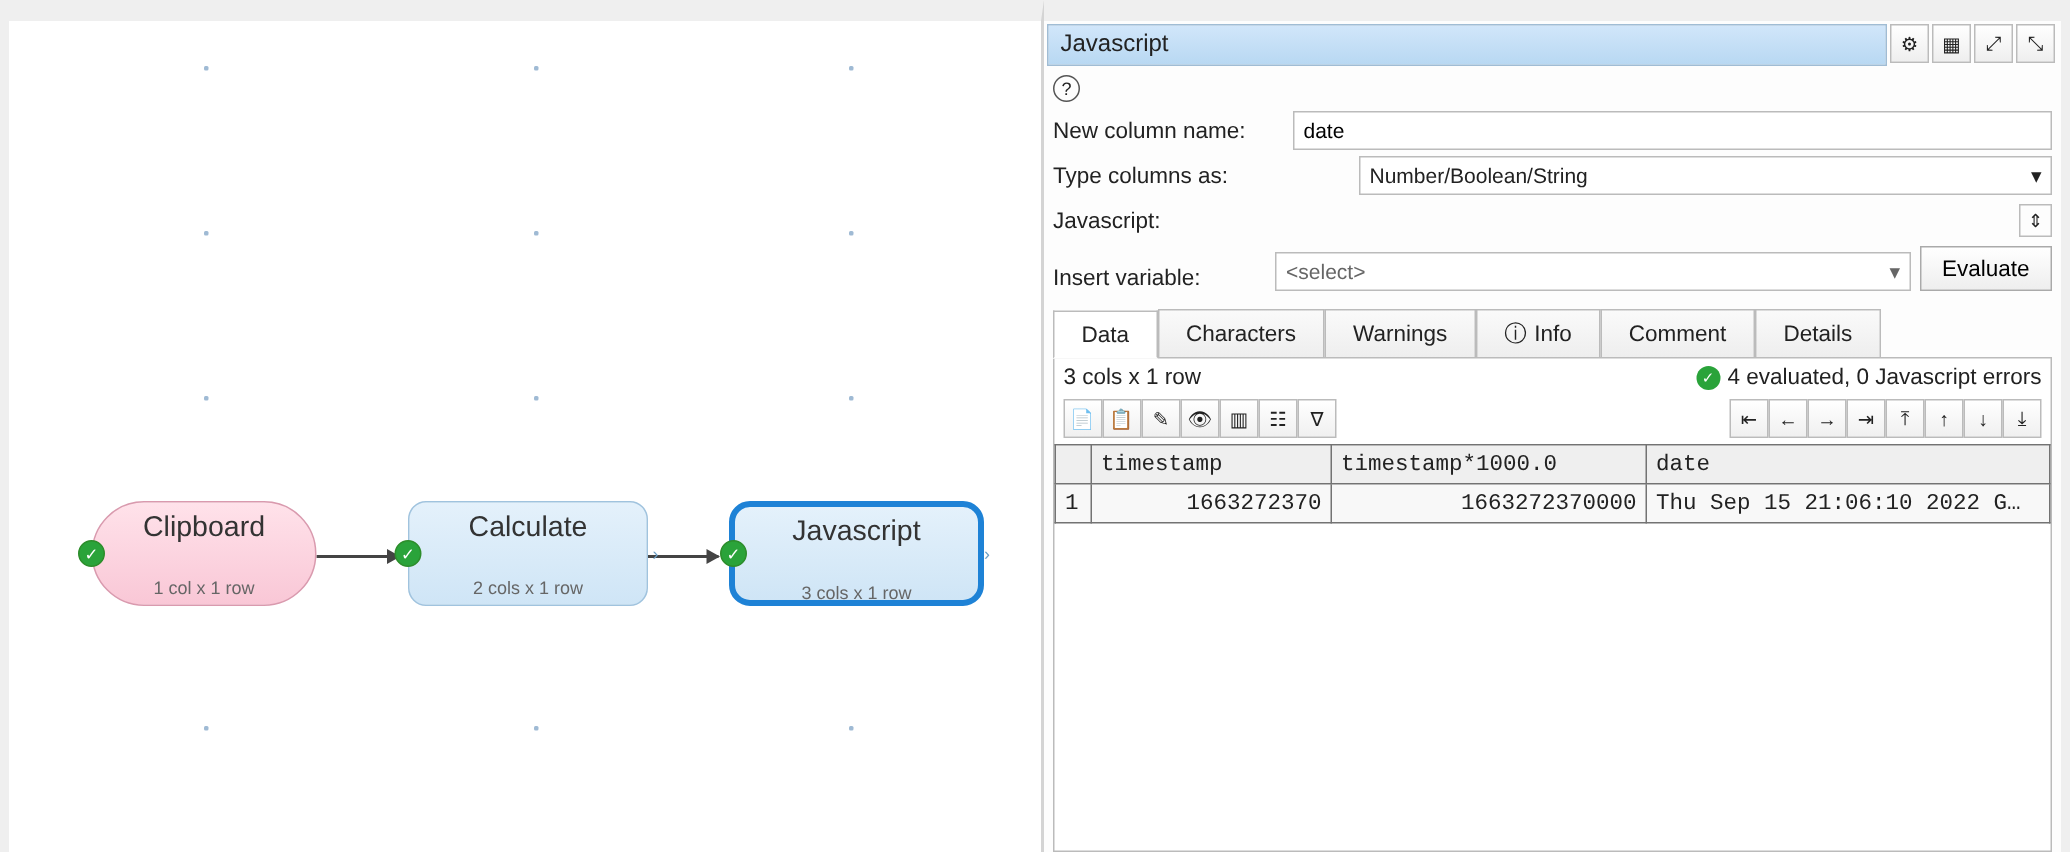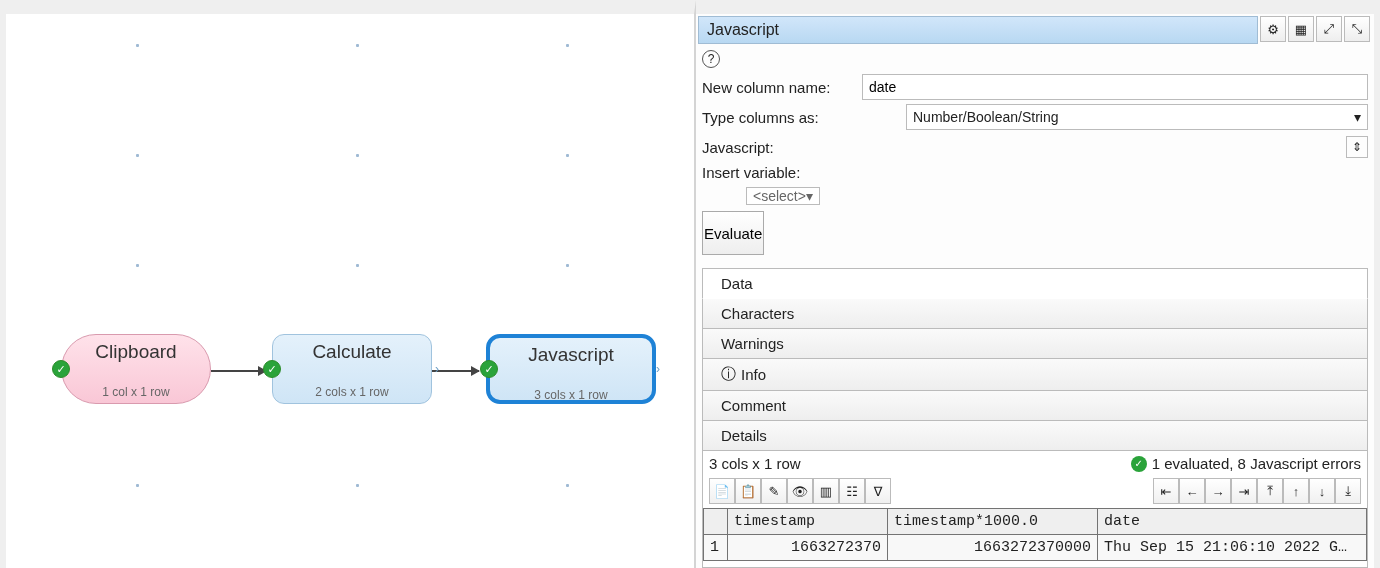--- a/index.html
+++ b/index.html
@@ -23,24 +23,24 @@
   .heading-row { display: flex; gap: 2px; padding: 2px 4px 2px 2px; }
   .heading { flex: 1; background: linear-gradient(#d1e6fa,#b8d8f2); border: 1px solid #a0bcd4; padding: 4px 8px; font-size: 16px; }
   .icon-btn { width: 26px; height: 26px; border: 1px solid #bbb; background: linear-gradient(#fff,#eee); display: flex; align-items: center; justify-content: center; cursor: pointer; font-size: 13px; }
   .hint-row { padding: 4px 6px; font-size: 15px; display: flex; align-items: center; gap: 6px; }
   .q-circle { width: 18px; height: 18px; border: 1.5px solid #555; border-radius: 50%; display: inline-flex; align-items: center; justify-content: center; font-size: 12px; }
   .form-row { display: flex; align-items: center; padding: 2px 6px; gap: 20px; font-size: 15px; }
   .form-row label { min-width: 140px; }
   .form-row input[type=text], .form-row select, .selbox { flex: 1; height: 26px; border: 1px solid #bbb; padding: 0 6px; background: #fff; font-size: 14px; }
   .selbox { display: flex; align-items: center; justify-content: space-between; cursor: pointer; margin-left: 44px; }
   .code-area { margin: 4px 6px 4px 6px; height: 168px; border: 1px solid #ccc; padding: 6px 8px; font-size: 15px; white-space: pre; overflow: auto; background: #fff; }
-  .insert-row { display: flex; align-items: flex-start; padding: 2px 6px; gap: 6px; font-size: 15px; flex-direction: column; }
+  .insert-row { display: flex; align-items: flex-end; padding: 2px 6px; gap: 6px; font-size: 15px; }
   .insert-row .selbox { flex: 1; color: #666; }
-  .eval-btn { height: 44px; padding: 0 1px; border: 1px solid #aaa; background: linear-gradient(#fff,#eee); font-size: 15px; cursor: pointer; }
-  .tabs { display: flex; margin: 10px 6px 0 6px; flex-direction: column; }
+  .eval-btn { height: 30px; padding: 0 14px; border: 1px solid #aaa; background: linear-gradient(#fff,#eee); font-size: 15px; cursor: pointer; }
+  .tabs { display: flex; margin: 10px 6px 0 6px; }
   .tab { padding: 6px 18px; border: 1px solid #bbb; border-bottom: none; background: linear-gradient(#fafafa,#eee); font-size: 15px; cursor: pointer; display: flex; align-items: center; gap: 5px; }
   .tab.active { background: #fff; border-bottom: 1px solid #fff; position: relative; top: 1px; }
   .tab-panel { border: 1px solid #bbb; margin: 0 6px 0 6px; flex: 1; display: flex; flex-direction: column; background: #fff; }
   .status-row { display: flex; justify-content: space-between; padding: 4px 6px; font-size: 15px; align-items: center; }
   .status-row .right { display: flex; align-items: center; gap: 5px; }
   .toolbar-row { display: flex; padding: 2px 6px; gap: 0; justify-content: space-between; }
   .tool-group { display: flex; }
   .small-btn { width: 26px; height: 26px; border: 1px solid #bbb; background: linear-gradient(#fff,#f0f0f0); display: flex; align-items: center; justify-content: center; cursor: pointer; font-size: 13px; }
   table.data { border-collapse: collapse; width: 100%; table-layout: fixed; margin-top: 2px; }
   table.data th, table.data td { border: 1px solid #737373; padding: 4px 6px; font-family: "Consolas","Courier New",monospace; font-size: 15px; background: #f8f8f8; overflow: hidden; white-space: nowrap; text-overflow: ellipsis; }
@@ -147,21 +147,21 @@
         </div>
       <div class="tab">Comment</div>
       <div class="tab">Details</div>
     </div>
 
     <div class="tab-panel">
       <div class="status-row">
         <span>3 cols x 1 row</span>
         <span class="right">
           <span class="ok-check">✓</span>
-          <span>1 evaluated, 8 Javascript errors</span>
+          <span>4 evaluated, 0 Javascript errors</span>
         </span>
       </div>
 
       <div class="toolbar-row">
         <div class="tool-group">
           <div class="small-btn">📄</div>
           <div class="small-btn">📋</div>
           <div class="small-btn">✎</div>
           <div class="small-btn">👁</div>
           <div class="small-btn">▥</div>

